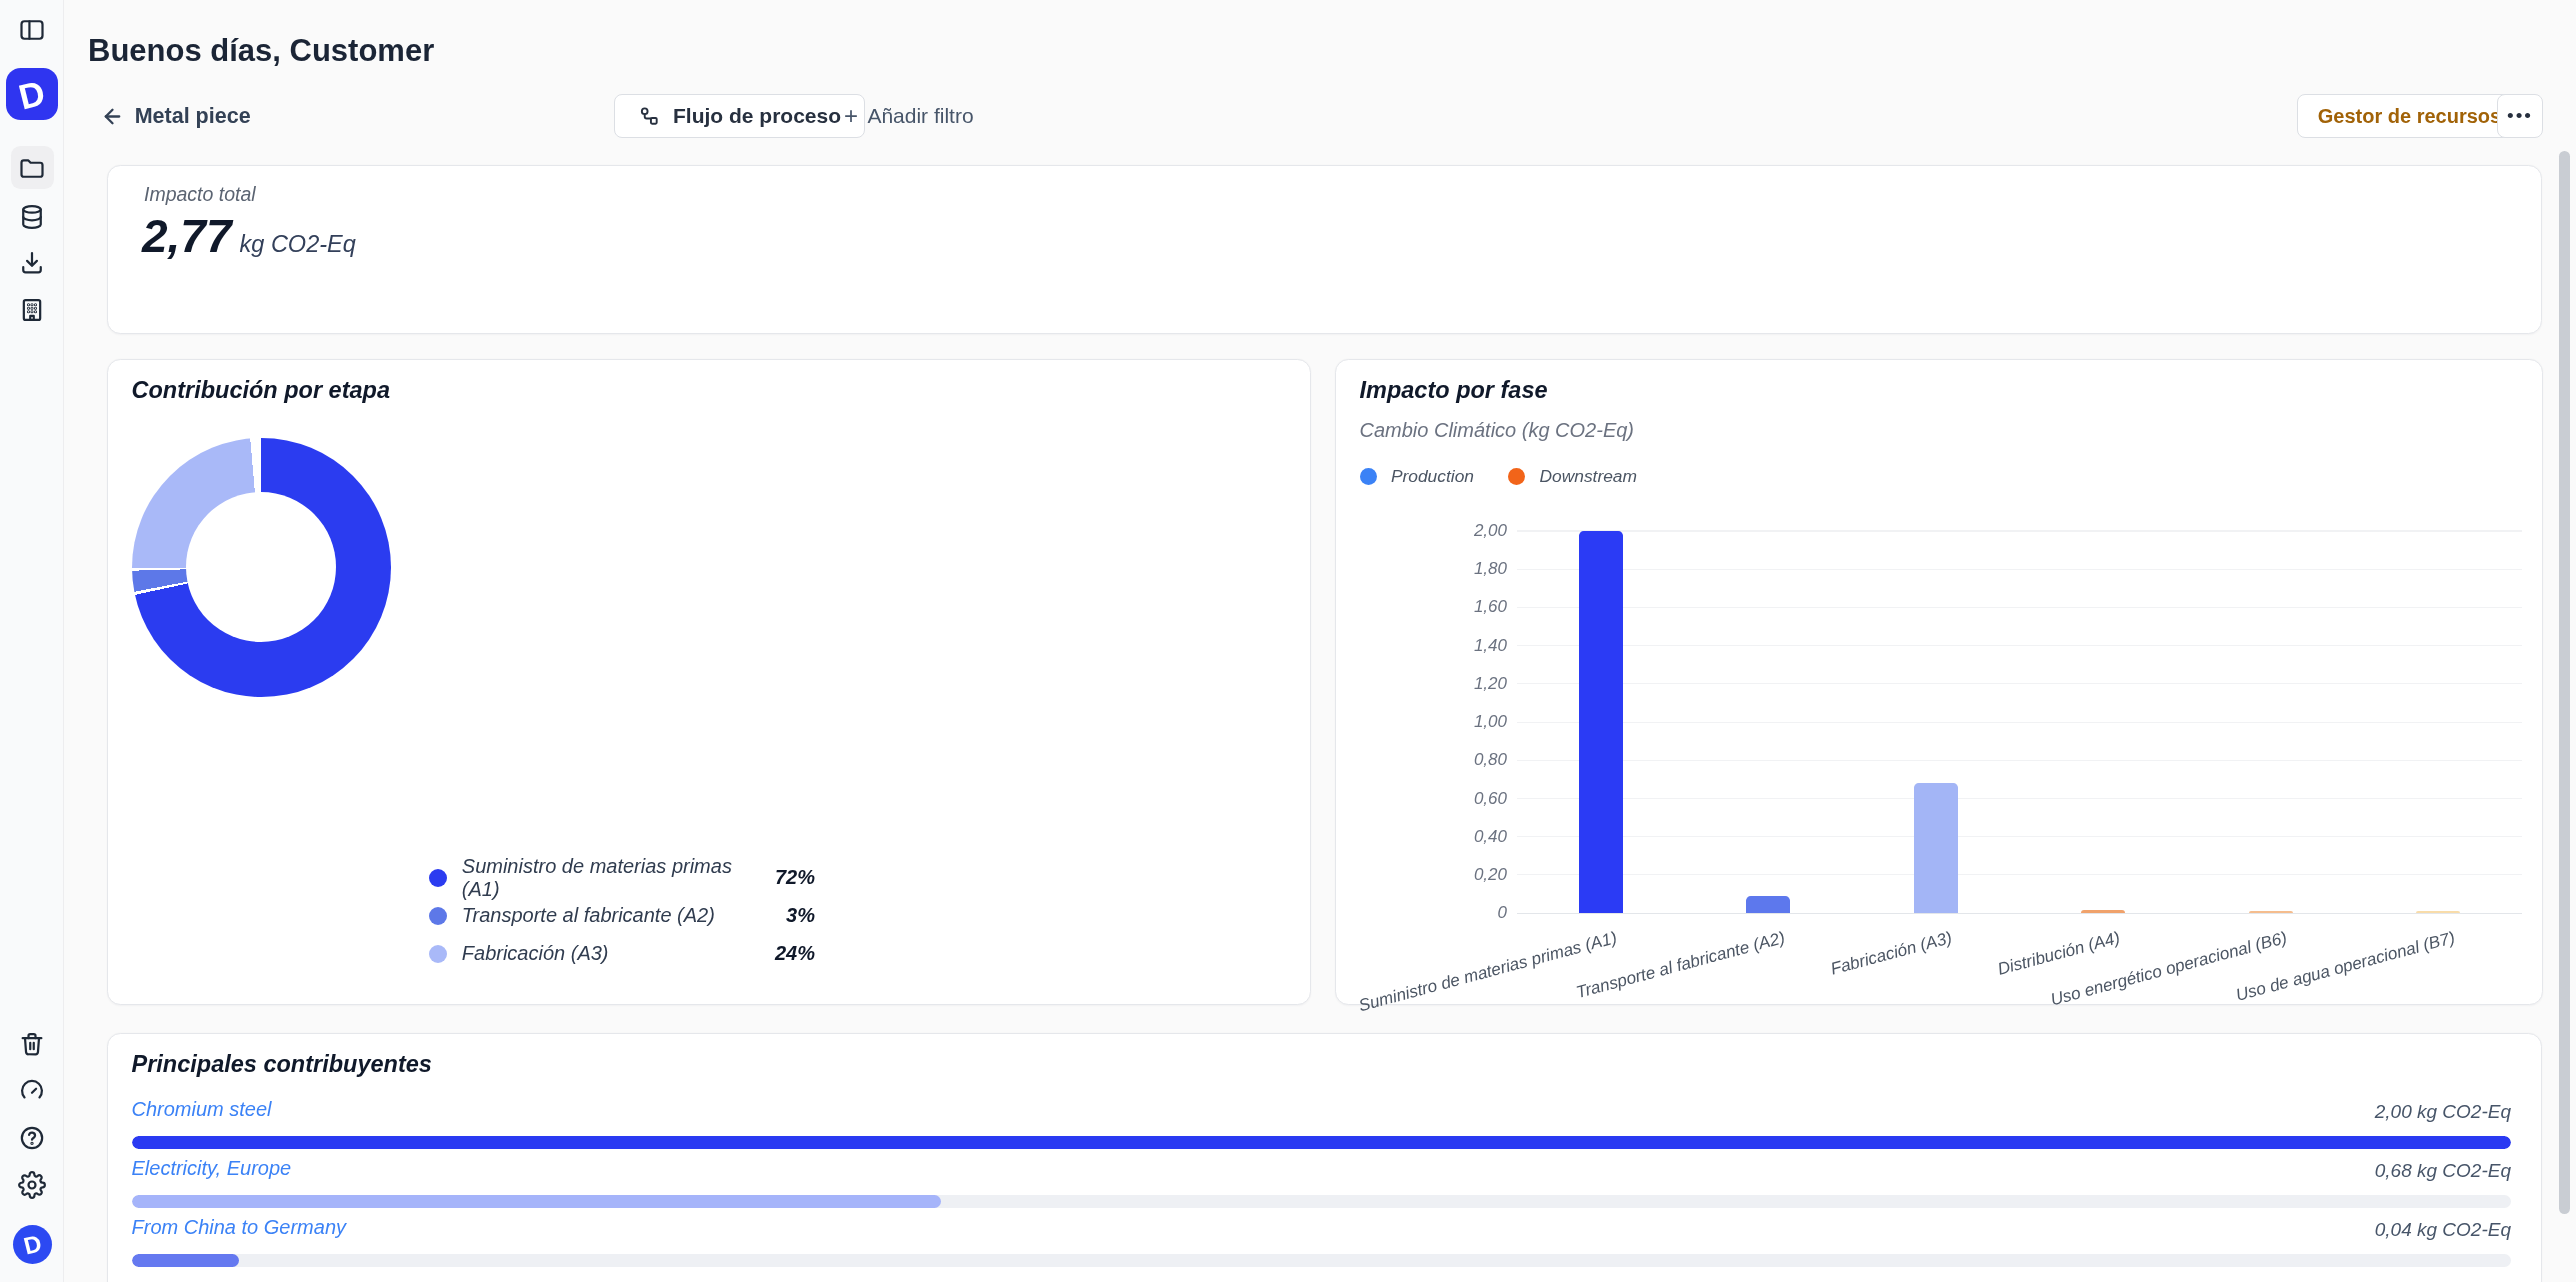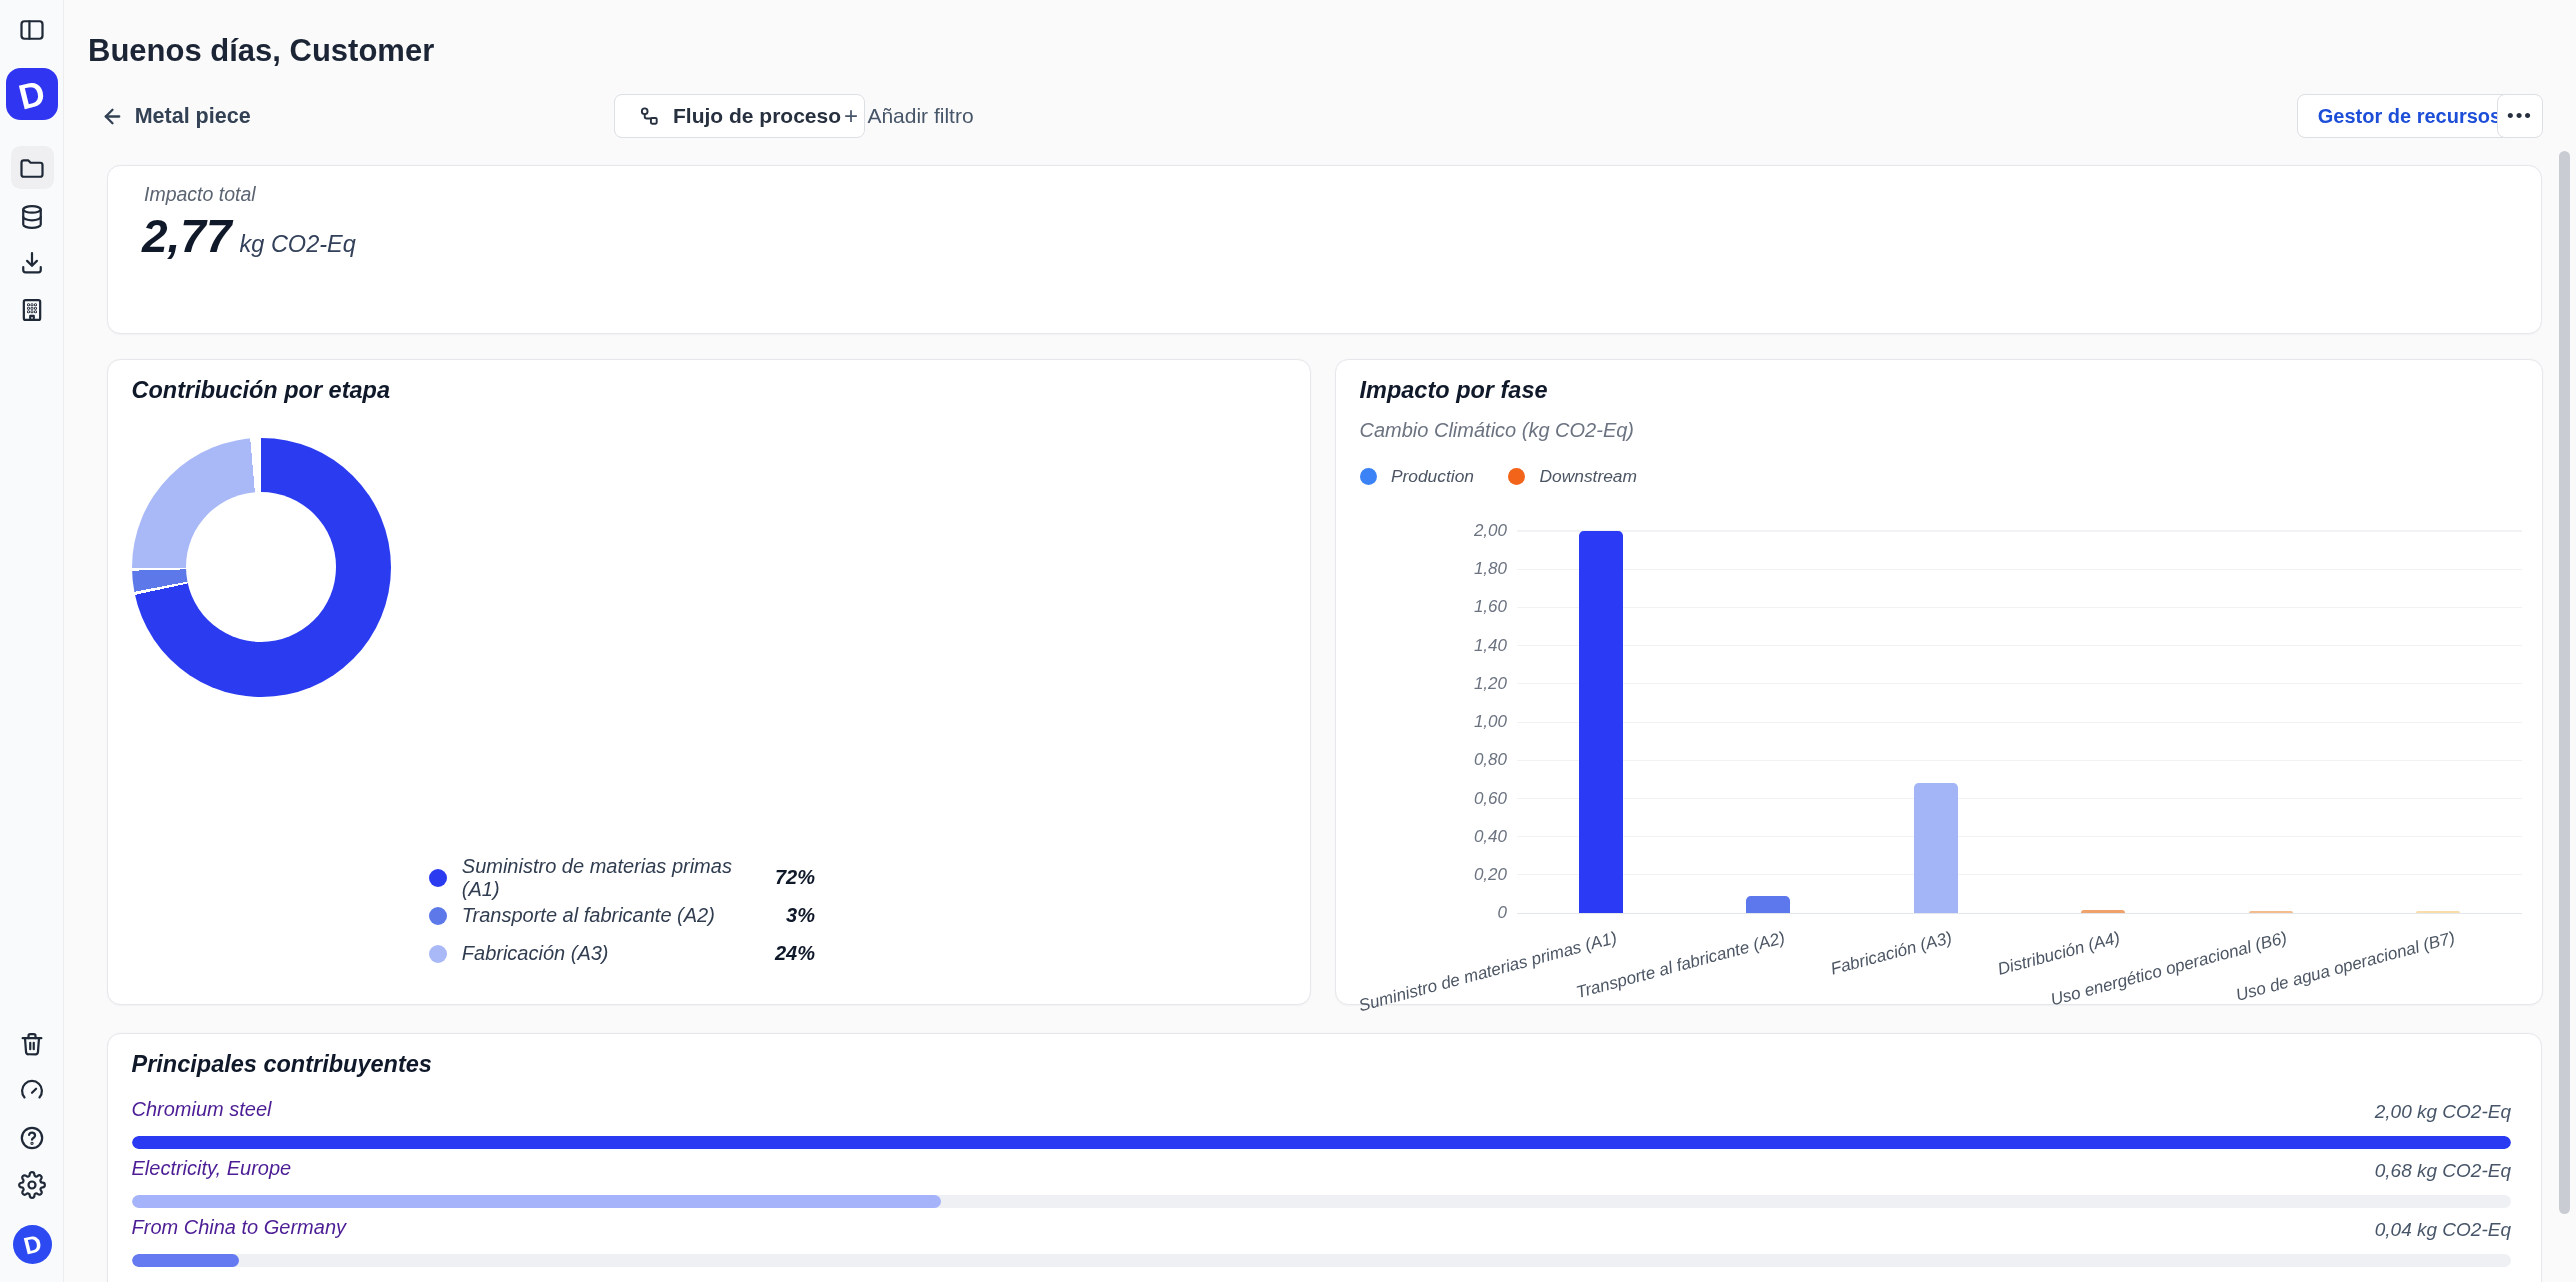--- a/index.html
+++ b/index.html
@@ -24,21 +24,21 @@
   #back-link svg{width:23px;height:23px;stroke:#334155;fill:none;stroke-width:2.4;stroke-linecap:round;stroke-linejoin:round;}
   #impact-select{left:267px;width:327px;background:#fff;border:1.3px solid #dcdfe4;border-radius:8px;cursor:pointer;}
   #impact-select .icon-cell{width:42px;height:100%;display:flex;align-items:center;justify-content:center;border-right:1.3px solid #e4e7ec;}
   #impact-select .sel-text{flex:1;padding-left:17.4px;font-size:21px;color:#303c4f;}
   #impact-select .chev{width:40px;display:flex;justify-content:center;}
   #impact-select svg{width:20px;height:20px;fill:none;stroke-width:2.2;stroke-linecap:round;stroke-linejoin:round;}
   #process-flow-btn{left:614px;padding:0 23px;gap:12px;background:#fff;border:1.3px solid #dcdfe4;border-radius:8px;font-size:21px;font-weight:600;color:#27303f;cursor:pointer;}
   #process-flow-btn svg{width:23px;height:23px;stroke:#27303f;fill:none;stroke-width:2;stroke-linecap:round;stroke-linejoin:round;}
   #add-filter{left:844px;gap:9.4px;font-size:21px;color:#475569;cursor:pointer;}
   #add-filter .plus{font-size:24px;color:#475569;}
-  #resource-manager-btn{left:2297px;width:225px;justify-content:center;background:#fff;border:1.3px solid #dcdfe4;border-radius:8px;font-size:20px;font-weight:600;color:#1d4ed8;cursor:pointer;}
+  #resource-manager-btn{left:2297px;width:225px;justify-content:center;background:#fff;border:1.3px solid #dcdfe4;border-radius:8px;font-size:20px;font-weight:600;color:#a16207;cursor:pointer;}
   #more-btn{left:2497px;width:46px;justify-content:center;background:#fff;border:1.3px solid #dcdfe4;border-radius:8px;font-size:19px;letter-spacing:2px;color:#27303f;cursor:pointer;}
   
   .card{position:absolute;background:#fff;border:1.3px solid #e5e7eb;border-radius:13.4px;box-shadow:0 0.7px 2px rgba(16,24,40,.04);font-style:italic;}
   #impact-card{left:107px;top:165px;width:2435px;height:169px;}
   #impact-card .lbl{position:absolute;left:36px;top:17.4px;font-size:19.5px;color:#5b6472;}
   #impact-card .big{position:absolute;left:34px;top:43px;font-size:46px;font-weight:700;color:#10192a;}
   #impact-card .unit{font-size:23.5px;font-weight:500;color:#33405a;margin-left:8px;}
   #impact-card .desc{position:absolute;left:36px;top:107px;font-size:19.5px;color:#4b5563;}
   #stage-card{left:107px;top:359px;width:1204px;height:646px;}
   #phase-card{left:1335px;top:359px;width:1208px;height:646px;}
@@ -56,21 +56,21 @@
   #phase-legend{position:absolute;left:23.5px;top:106px;display:flex;gap:34px;align-items:center;}
   .ph-leg{display:flex;align-items:center;gap:14px;font-size:17.4px;color:#4b5563;}
   .ph-leg .dot{width:17.4px;height:17.4px;border-radius:50%;}
   #plot{position:absolute;left:181px;top:171px;width:1005px;height:382px;}
   .gridline{position:absolute;left:0;width:100%;height:1.3px;background:#f1f2f4;}
   .gridline.base{background:#e3e6ea;}
   .ytick{position:absolute;right:1015px;width:81px;text-align:right;font-size:17px;color:#6b7280;transform:translateY(-50%);}
   .bar{position:absolute;bottom:0;width:44px;border-radius:4.7px 4.7px 0 0;}
   .xlab{position:absolute;top:14.8px;width:416px;text-align:right;font-size:17px;color:#4b5563;transform:rotate(-15deg);transform-origin:100% 0;white-space:nowrap;}
   
-  .contrib-row .c-lbl{position:absolute;left:23.5px;font-size:20px;color:#4c1d95;}
+  .contrib-row .c-lbl{position:absolute;left:23.5px;font-size:20px;color:#3b82f6;}
   .contrib-row .c-val{position:absolute;right:30px;font-size:19px;color:#475569;}
   .contrib-row .track{position:absolute;left:23.5px;right:30px;height:13.4px;border-radius:6.7px;background:#eef0f4;overflow:hidden;}
   .contrib-row .fill{position:absolute;left:0;top:0;height:100%;border-radius:6.7px;}
   
   #scrollbar-thumb{position:absolute;left:2559px;top:151px;width:10.7px;height:1063px;border-radius:5.4px;background:#c9cdd3;}
 </style>
 </head>
 <body>
 
 <div id="canvas">

